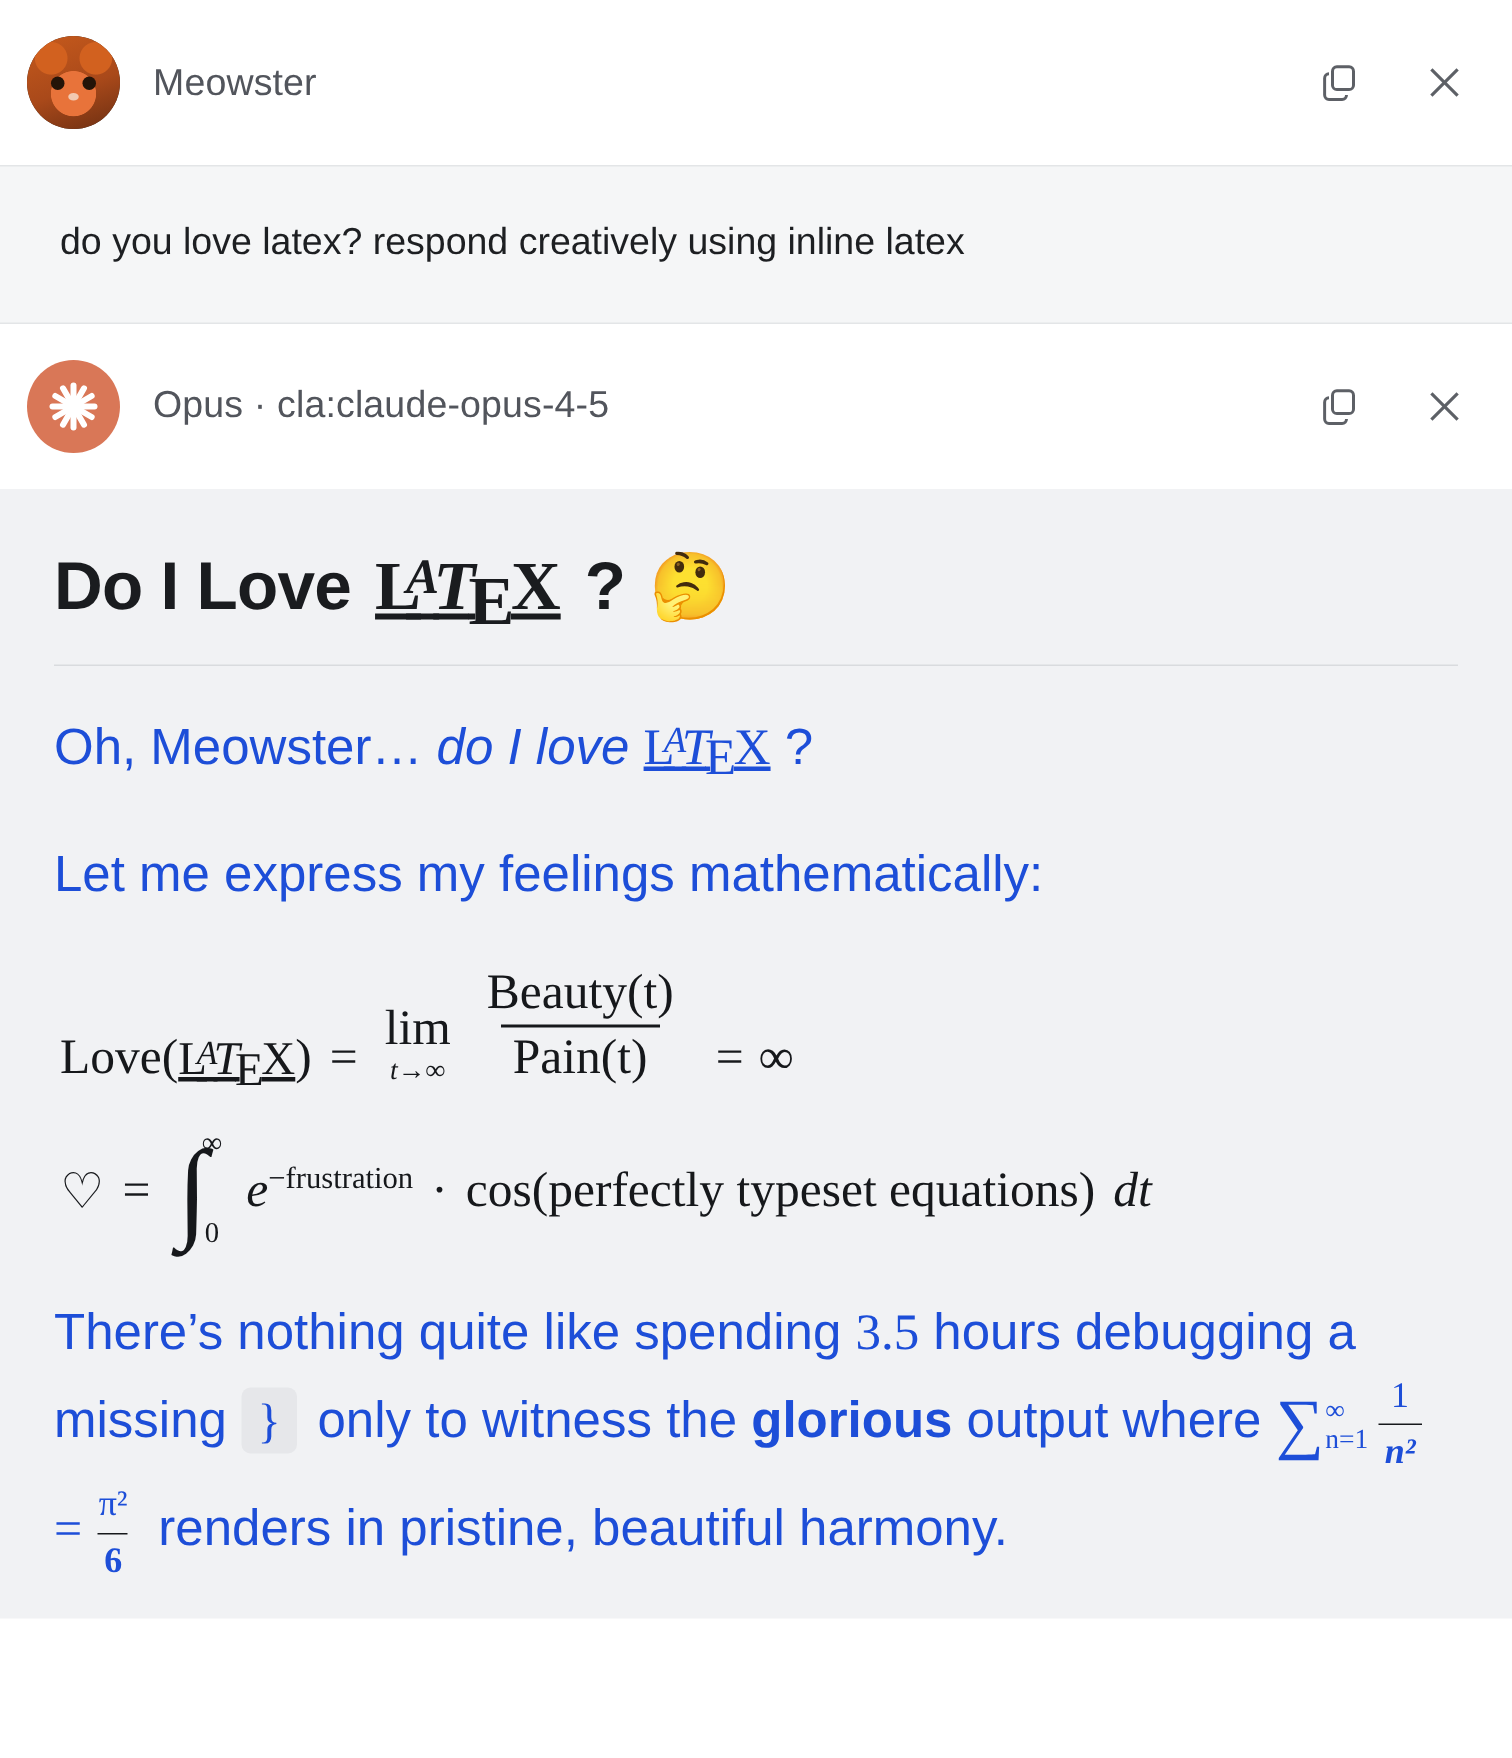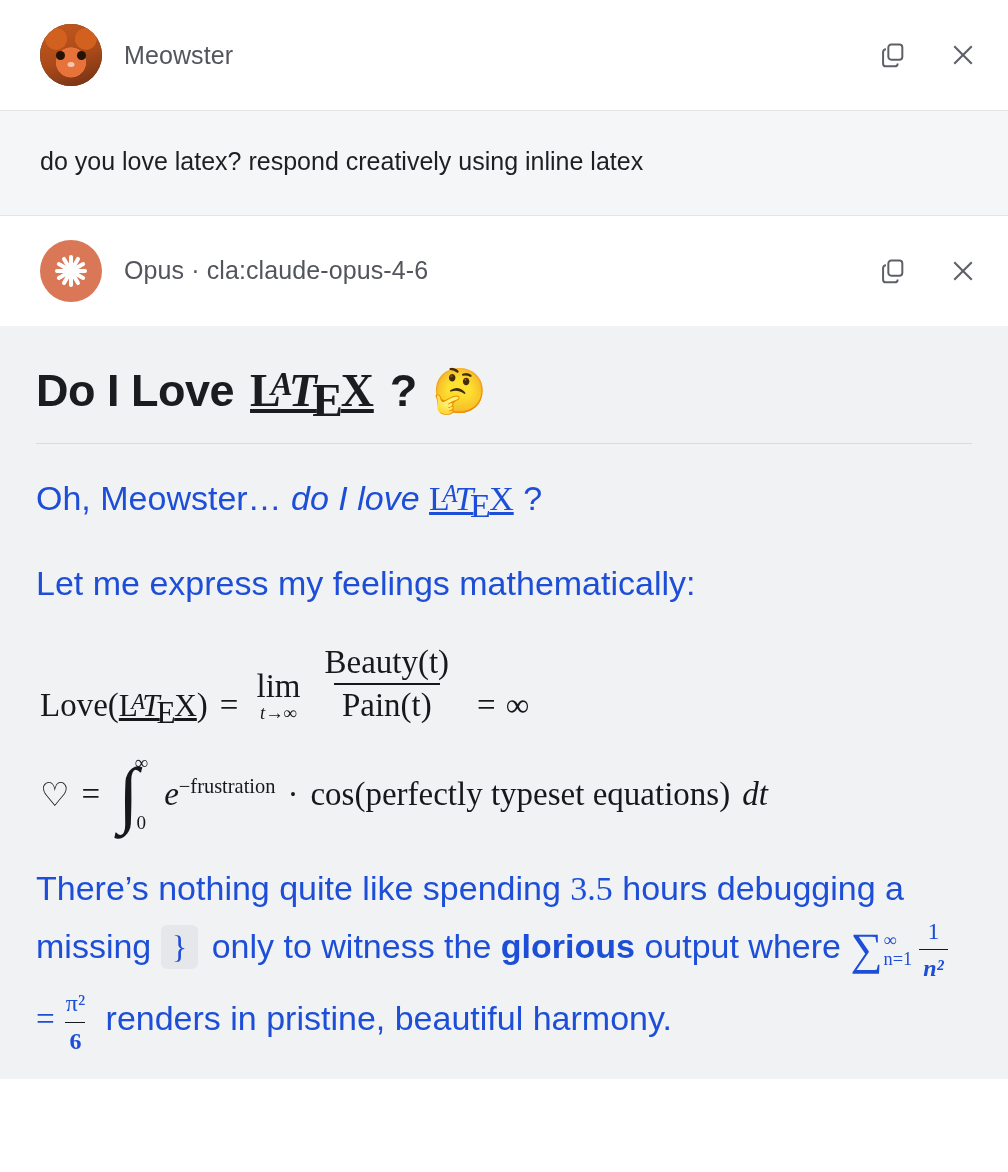--- a/index.html
+++ b/index.html
@@ -9,21 +9,21 @@
     background: #ffffff;
     font-family: "Liberation Sans", sans-serif;
     overflow: hidden;
   }
 
   
   .msg-header {
     display: flex;
     align-items: center;
     height: 110px;
-    padding: 0 28px 0 40px;
+    padding: 0 28px 0 18px;
     background: #ffffff;
   }
   .msg-header.assistant {
     background: #ffffff;
   }
 
   .avatar {
     width: 62px; height: 62px;
     border-radius: 50%;
     flex: 0 0 62px;
@@ -309,21 +309,21 @@
     <div class="claude-burst">
       <i style="transform:rotate(0deg)"></i>
       <i style="transform:rotate(30deg)"></i>
       <i style="transform:rotate(60deg)"></i>
       <i style="transform:rotate(90deg)"></i>
       <i style="transform:rotate(120deg)"></i>
       <i style="transform:rotate(150deg)"></i>
     </div>
   </div>
   <div class="msg-name">
-    <span class="model-main">Opus</span><span> · </span><span>cla:claude-opus-4-6</span>
+    <span class="model-main">Opus</span><span> · </span><span>cla:claude-opus-4-5</span>
   </div>
   <div class="header-actions">
     <div class="icon-btn">
       <svg width="28" height="28" viewBox="0 0 24 24" fill="none" stroke="currentColor" stroke-width="1.7">
         <rect x="8" y="3" width="12" height="13" rx="2.5"></rect>
         <path d="M16 19.2a2.5 2.5 0 0 1-2.5 2.5H6A2.5 2.5 0 0 1 3.5 19.2V9.5A2.5 2.5 0 0 1 6 7"></path>
       </svg>
     </div>
     <div class="icon-btn">
       <svg width="30" height="30" viewBox="0 0 24 24" fill="none" stroke="currentColor" stroke-width="1.7">

